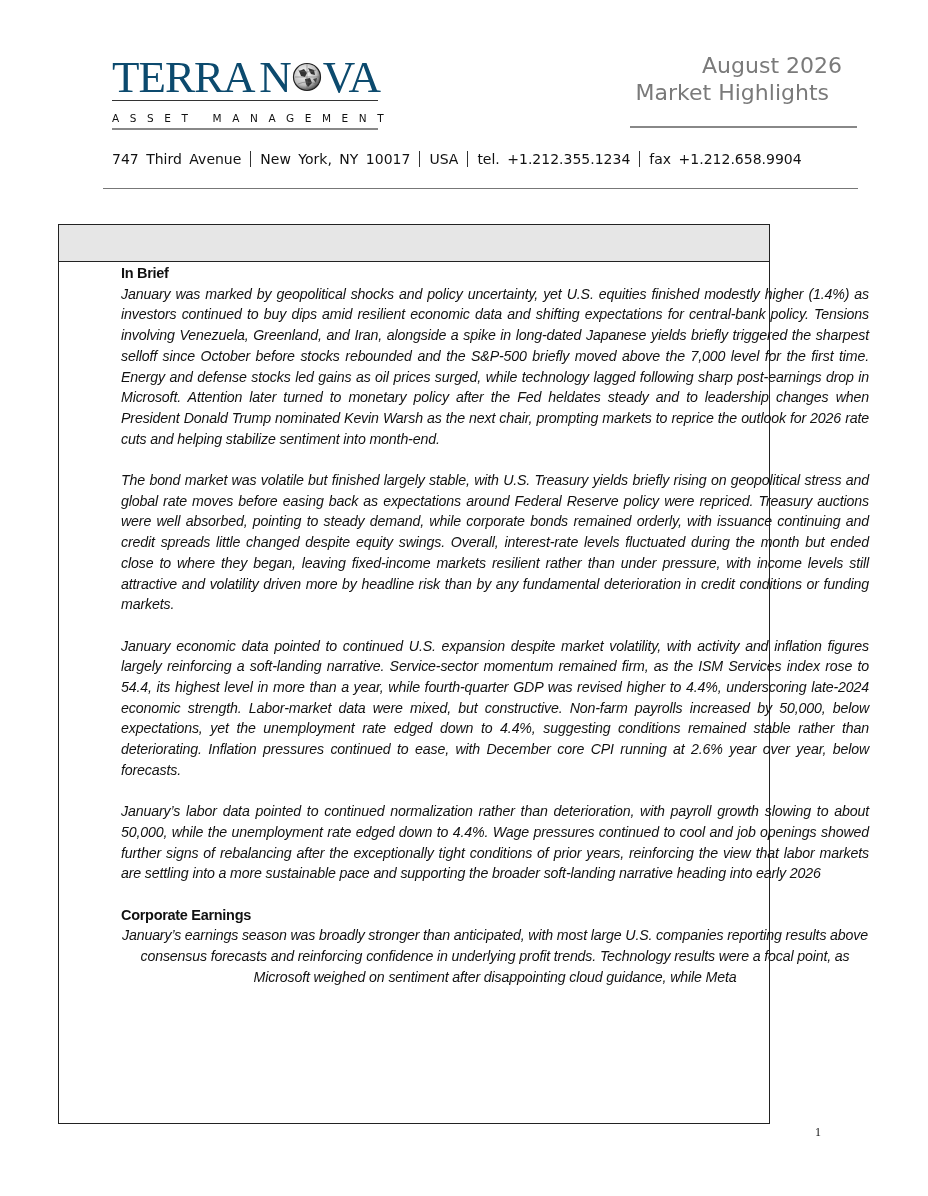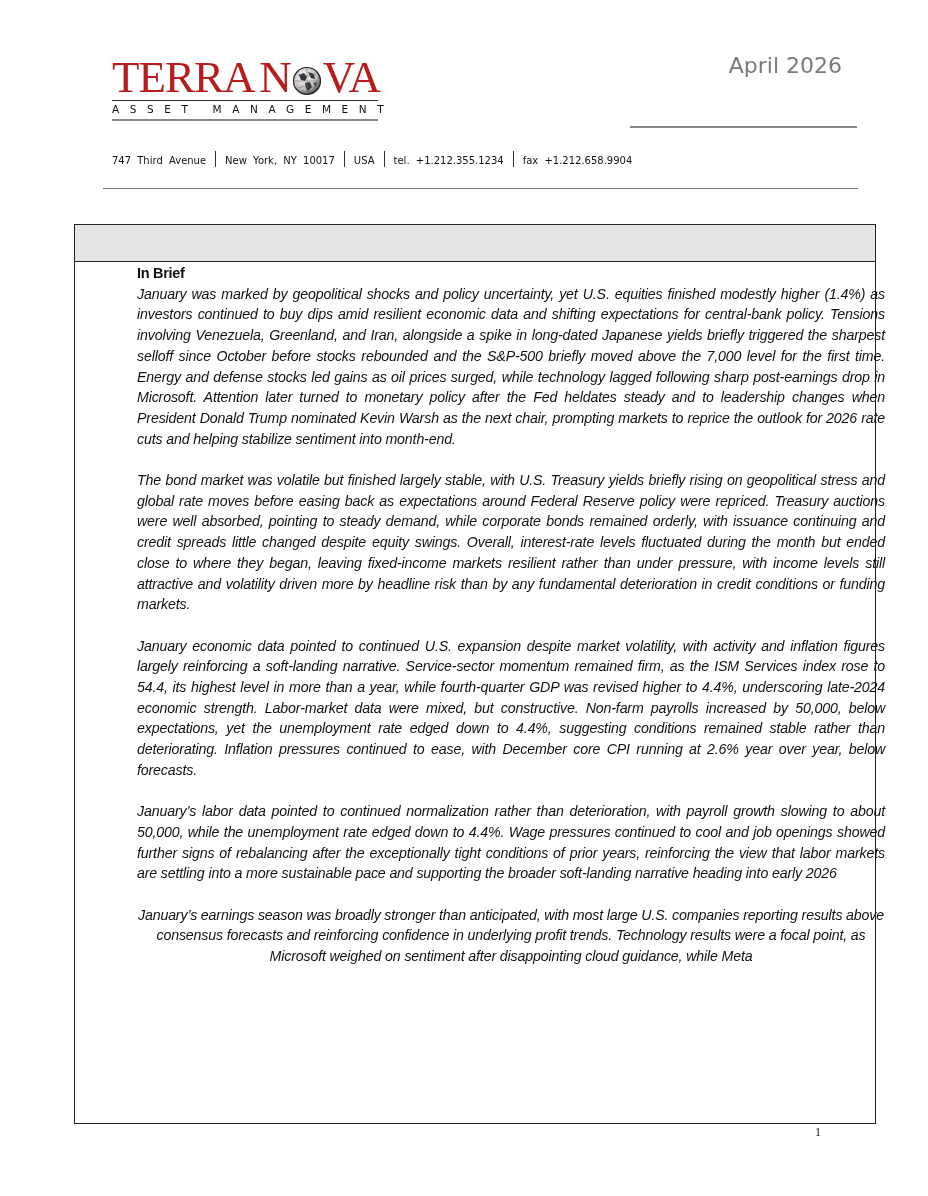--- a/index.html
+++ b/index.html
@@ -1,34 +1,34 @@
 <!DOCTYPE html>
 <html><head>
   <meta charset="utf-8">
   <style>
     html, body { margin: 0; padding: 0; background: #ffffff; }
     body { width: 928px; height: 1196px; position: relative; overflow: hidden; font-family: "Liberation Sans", sans-serif; color: #111; }
 
     .logo { position: absolute; left: 112px; top: 56px; width: 268px; }
-    .logo-main { font-family: "Liberation Serif", serif; font-size: 45px; letter-spacing: -1px; line-height: 42px; color: #b91c1c; white-space: nowrap; display: flex; align-items: center; }
+    .logo-main { font-family: "Liberation Serif", serif; font-size: 45px; letter-spacing: -1px; line-height: 42px; color: #0c4a6e; white-space: nowrap; display: flex; align-items: flex-start; }
     .globe { display: inline-block; width: 30px; height: 30px; margin: 0 1px 4px 1px; vertical-align: bottom; }
     .logo-rule { height: 1px; background: #333; margin-top: 2px; width: 266px; }
-    .logo-sub { font-family: "DejaVu Sans", sans-serif; font-size: 10.5px; letter-spacing: 10.6px; color: #111; margin-top: 2px; white-space: nowrap; }
+    .logo-sub { font-family: "DejaVu Sans", sans-serif; font-size: 10.5px; letter-spacing: 10.6px; color: #111; margin-top: 11px; white-space: nowrap; }
     .logo-rule2 { height: 2px; background: #888; margin-top: 4px; width: 266px; }
 
     .title-block { position: absolute; right: 86px; top: 52px; text-align: right; color: #7a7a7a; font-family: "DejaVu Sans", sans-serif; font-size: 22px; line-height: 27px; }
     .title-block .l1 { padding-right: 0; }
     .title-block .l2 { padding-right: 13px; }
 
     .rule-top { position: absolute; left: 630px; top: 126px; width: 227px; height: 2px; background: #888; }
-    .address { position: absolute; left: 112px; top: 151px; font-family: "DejaVu Sans", sans-serif; font-size: 10px; color: #111; white-space: nowrap; word-spacing: 3px; }
+    .address { position: absolute; left: 112px; top: 151px; font-family: "DejaVu Sans", sans-serif; font-size: 14px; color: #111; white-space: nowrap; word-spacing: 3px; }
     .address .sep { display: inline-block; width: 1px; height: 16px; background: #333; vertical-align: -3px; margin: 0 9px; }
     .rule-addr { position: absolute; left: 103px; top: 188px; width: 755px; height: 1px; background: #777; }
 
-    .box { position: absolute; left: 58px; top: 224px; width: 802px; height: 900px; border: 1.5px solid #222; box-sizing: border-box; margin-left: 16px; }
+    .box { position: absolute; left: 58px; top: 224px; width: 712px; height: 900px; border: 1.5px solid #222; box-sizing: border-box; }
     .box-header { height: 36px; background: #e6e6e6; border-bottom: 1.5px solid #222; }
     .content { position: absolute; left: 62px; top: 38px; width: 748px; font-family: "Liberation Sans", sans-serif; font-size: 14.2px; line-height: 20.7px; color: #111; }
     .content h3 { margin: 0; font-size: 14.5px; font-weight: bold; line-height: 20.7px; letter-spacing: -0.3px; }
     .content p { margin: 0; text-align: justify; letter-spacing: -0.15px; font-style: italic; }
     .content .gap { height: 20.7px; }
 
     .page-num { position: absolute; left: 815px; top: 1125px; font-family: "Liberation Serif", serif; font-size: 12px; color: #111; }
   </style>
 </head>
 <body>
@@ -56,21 +56,22 @@
       </svg>
     </span>
     <span>VA</span>
   </div>
   <div class="logo-rule"></div>
   <div class="logo-sub">ASSET MANAGEMENT</div>
   <div class="logo-rule2"></div>
 </div>
 
 <div class="title-block">
-  <div class="l1">April 2026</div>
+  <div class="l1">August 2026</div>
+  <div class="l2">Market Highlights</div>
 </div>
 <div class="rule-top"></div>
 
 <div class="address">
   <span>747 Third Avenue</span><span class="sep"></span><span>New York, NY 10017</span><span class="sep"></span><span>USA</span><span class="sep"></span><span>tel. +1.212.355.1234</span><span class="sep"></span><span>fax +1.212.658.9904</span>
 </div>
 <div class="rule-addr"></div>
 
 <div class="box">
   <div class="box-header"></div>
@@ -84,18 +85,19 @@
     <div class="gap"></div>
     <section>
       <p>January economic data pointed to continued U.S. expansion despite market volatility, with activity and inflation figures largely reinforcing a soft-landing narrative. Service-sector momentum remained firm, as the ISM Services index rose to 54.4, its highest level in more than a year, while fourth-quarter GDP was revised higher to 4.4%, underscoring late-2024 economic strength. Labor-market data were mixed, but constructive. Non-farm payrolls increased by 50,000, below expectations, yet the unemployment rate edged down to 4.4%, suggesting conditions remained stable rather than deteriorating. Inflation pressures continued to ease, with December core CPI running at 2.6% year over year, below forecasts.</p>
     </section>
     <div class="gap"></div>
     <section>
       <p>January’s labor data pointed to continued normalization rather than deterioration, with payroll growth slowing to about 50,000, while the unemployment rate edged down to 4.4%. Wage pressures continued to cool and job openings showed further signs of rebalancing after the exceptionally tight conditions of prior years, reinforcing the view that labor markets are settling into a more sustainable pace and supporting the broader soft-landing narrative heading into early 2026</p>
     </section>
     <div class="gap"></div>
     <section>
+      <h3>Corporate Earnings</h3>
       <p style="text-align:center">January’s earnings season was broadly stronger than anticipated, with most large U.S. companies reporting results above consensus forecasts and reinforcing confidence in underlying profit trends. Technology results were a focal point, as Microsoft weighed on sentiment after disappointing cloud guidance, while Meta</p>
     </section>
   </div>
 </div>
 
 <div class="page-num">1</div>
 
 </body></html>

